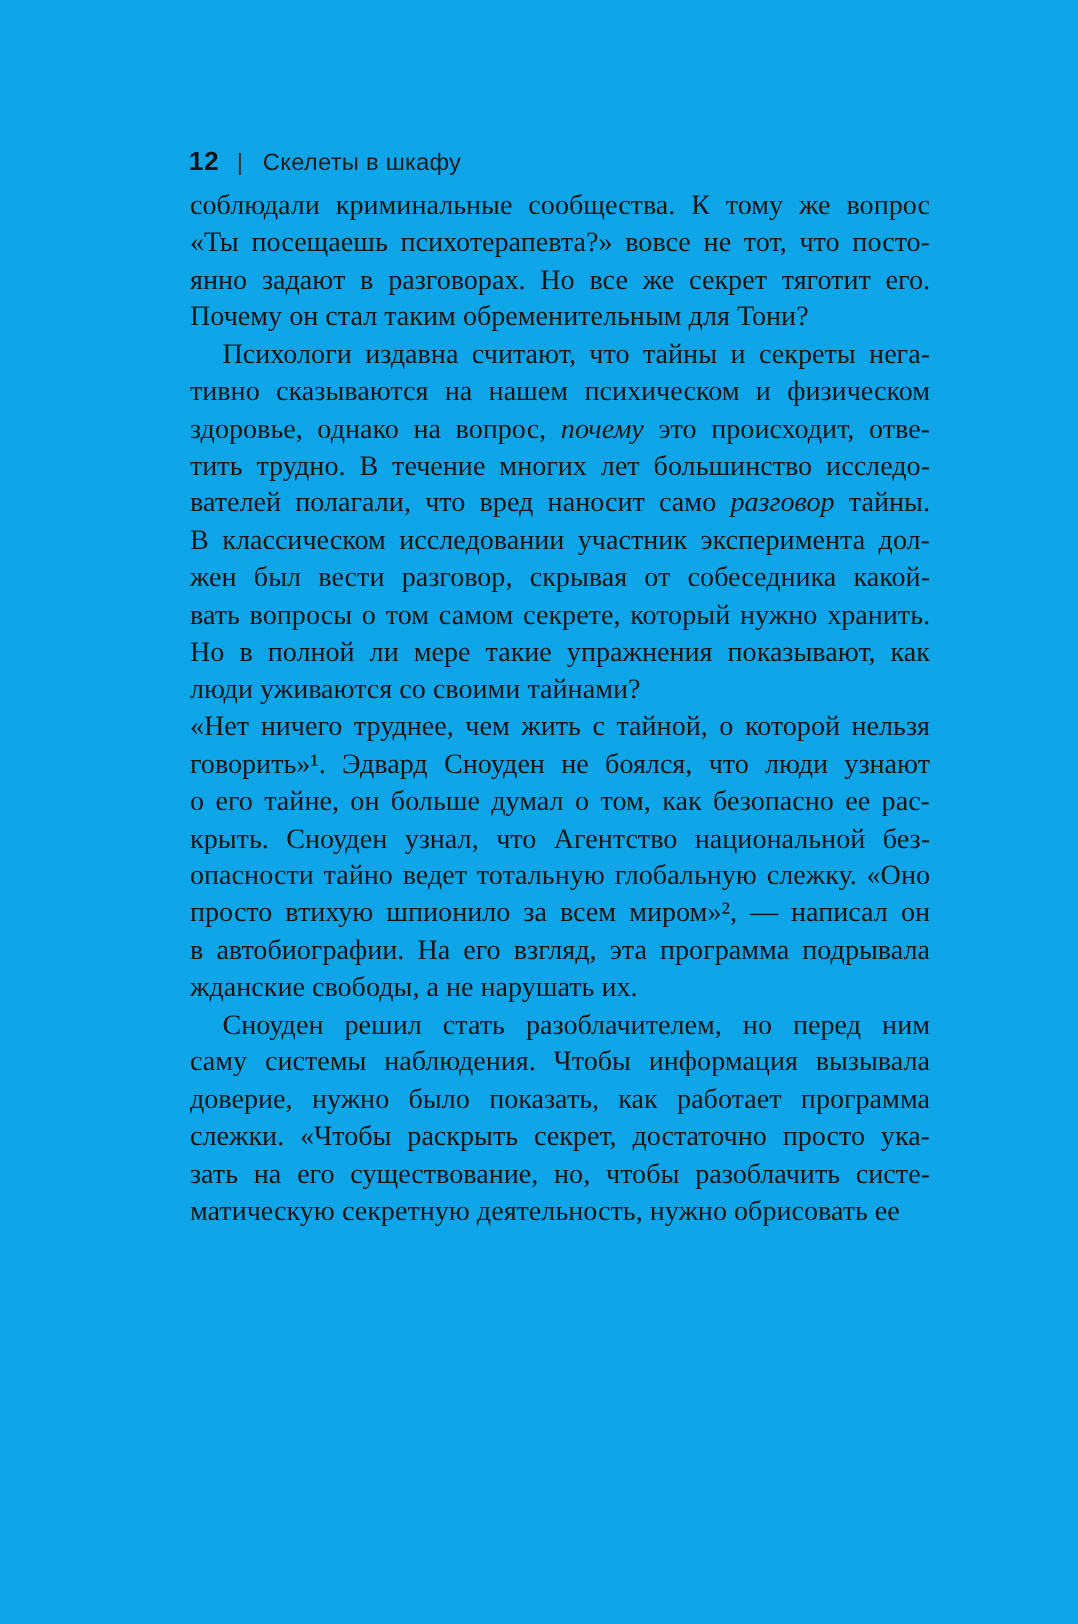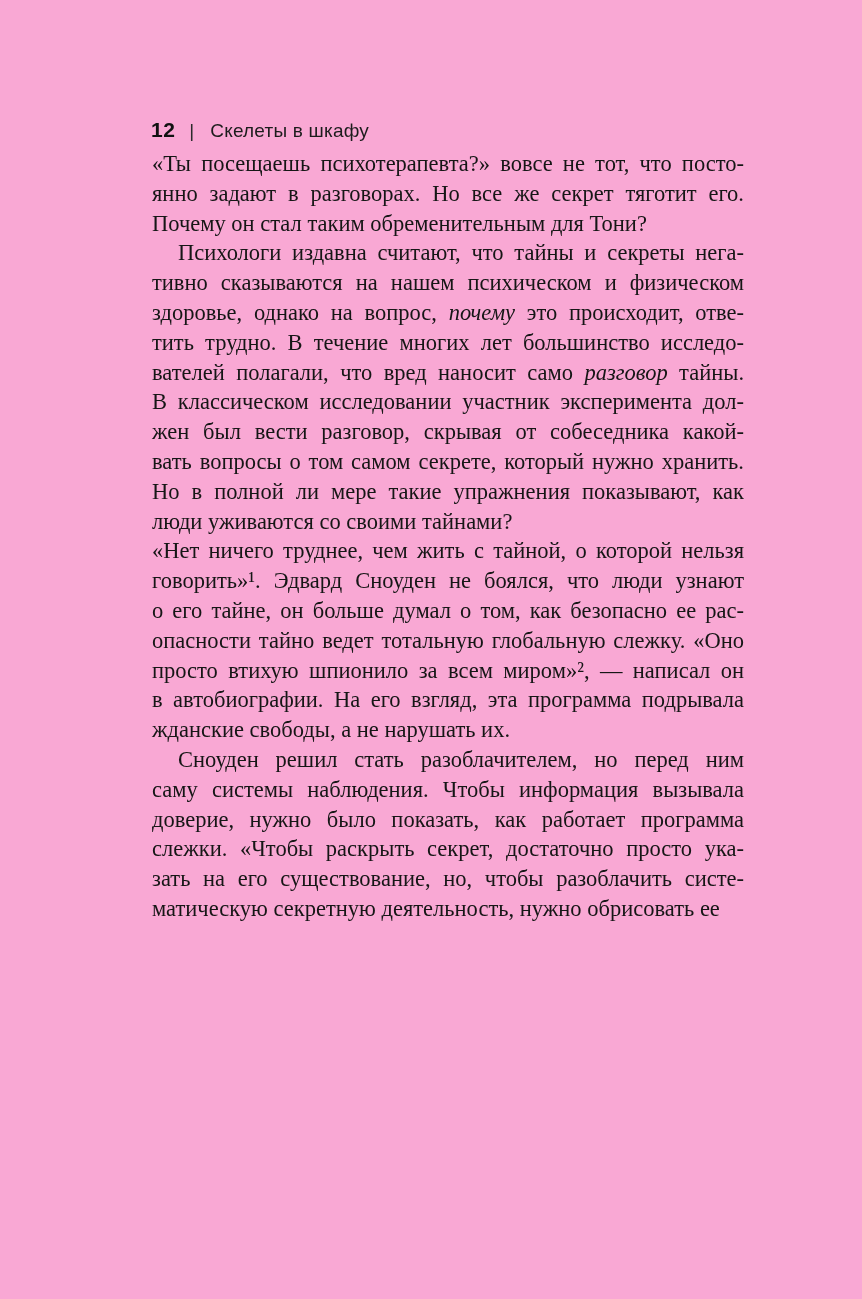--- a/index.html
+++ b/index.html
@@ -4,21 +4,21 @@
 <style>
   html, body {
     margin: 0;
     padding: 0;
     background: #ffffff;
   }
   .page {
     position: relative;
     width: 862px;
     height: 1299px;
-    background: #f9a8d4;
+    background: #0ea5e9;
     color: #1a1a1a;
     overflow: hidden;
   }
   .running-header {
     position: absolute;
     left: 151px;
     top: 96px;
     display: flex;
     align-items: baseline;
     font-family: "Liberation Sans", sans-serif;
@@ -84,40 +84,42 @@
 <body>
 
 <div class="page">
   <div class="running-header">
     <span class="page-number">12</span>
     <span class="header-divider">|</span>
     <span class="running-title">Скелеты в шкафу</span>
   </div>
   <div class="page-body">
       <div class="paragraph">
+        <div class="line">соблюдали криминальные сообщества. К тому же вопрос</div>
         <div class="line">«Ты посещаешь психотерапевта?» вовсе не тот, что посто-</div>
         <div class="line">янно задают в разговорах. Но все же секрет тяготит его.</div>
         <div class="line last">Почему он стал таким обременительным для Тони?</div>
       </div>
       <div class="paragraph">
         <div class="line first-indent">Психологи издавна считают, что тайны и секреты нега-</div>
         <div class="line">тивно сказываются на нашем психическом и физическом</div>
         <div class="line">здоровье, однако на вопрос, <i>почему</i> это происходит, отве-</div>
         <div class="line">тить трудно. В течение многих лет большинство исследо-</div>
         <div class="line">вателей полагали, что вред наносит само <i>разговор</i> тайны.</div>
         <div class="line">В классическом исследовании участник эксперимента дол-</div>
         <div class="line">жен был вести разговор, скрывая от собеседника какой-</div>
         <div class="line">вать вопросы о том самом секрете, который нужно хранить.</div>
         <div class="line">Но в полной ли мере такие упражнения показывают, как</div>
         <div class="line last">люди уживаются со своими тайнами?</div>
       </div>
       <div class="paragraph">
         <div class="line">«Нет ничего труднее, чем жить с тайной, о которой нельзя</div>
         <div class="line">говорить»¹. Эдвард Сноуден не боялся, что люди узнают</div>
         <div class="line">о его тайне, он больше думал о том, как безопасно ее рас-</div>
+        <div class="line">крыть. Сноуден узнал, что Агентство национальной без-</div>
         <div class="line">опасности тайно ведет тотальную глобальную слежку. «Оно</div>
         <div class="line">просто втихую шпионило за всем миром»², — написал он</div>
         <div class="line">в автобиографии. На его взгляд, эта программа подрывала</div>
         <div class="line last">жданские свободы, а не нарушать их.</div>
       </div>
       <div class="paragraph">
         <div class="line first-indent">Сноуден решил стать разоблачителем, но перед ним</div>
         <div class="line">саму системы наблюдения. Чтобы информация вызывала</div>
         <div class="line">доверие, нужно было показать, как работает программа</div>
         <div class="line">слежки. «Чтобы раскрыть секрет, достаточно просто ука-</div>

